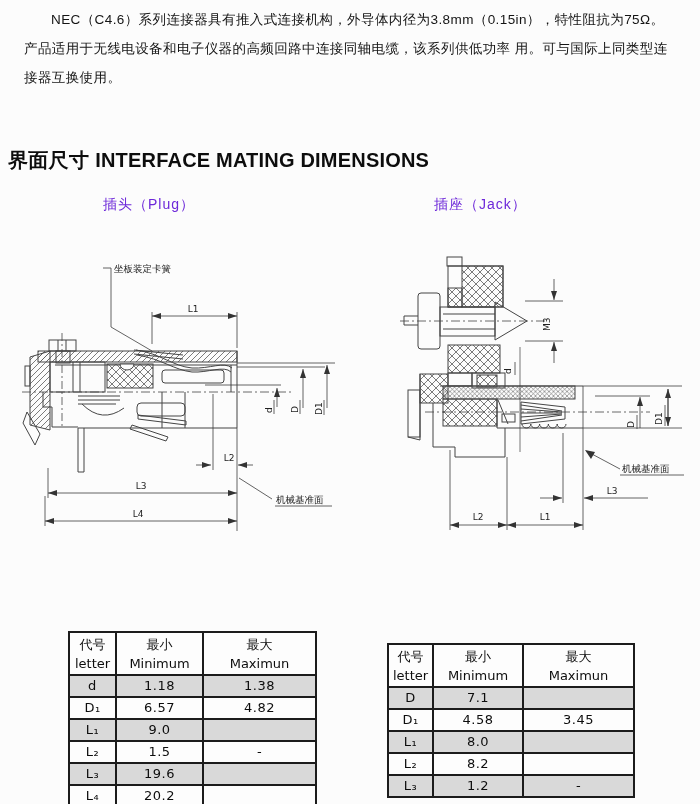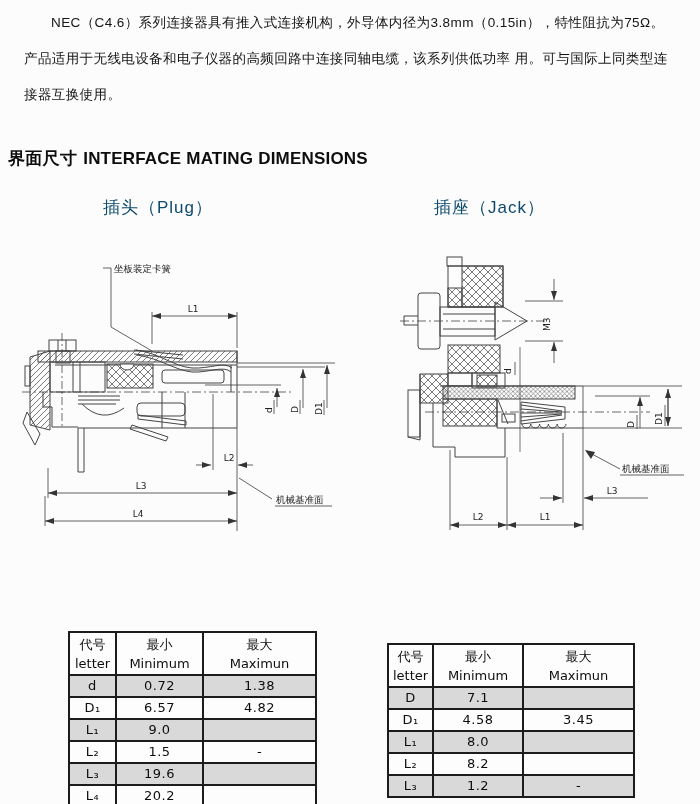--- a/index.html
+++ b/index.html
@@ -3,30 +3,30 @@
 <meta charset="utf-8">
 <style>
   html,body{margin:0;padding:0;background:#e8e8e8;}
   .page{
     position:relative;width:700px;height:804px;margin:0 auto;
     background:#fcfcfc;overflow:hidden;
     font-family:"Liberation Sans","DejaVu Sans",sans-serif;color:#111;
   }
   .intro{
     position:absolute;left:24px;top:5px;width:653px;margin:0;
-    font-size:13.5px;line-height:36px;letter-spacing:0.4px;
+    font-size:13.5px;line-height:29px;letter-spacing:0.4px;
     text-indent:2em;color:#141414;
   }
   .section-heading{
     position:absolute;left:8px;top:147px;margin:0;
-    font-size:17px;font-weight:bold;letter-spacing:0.3px;color:#0d0d0d;
+    font-size:20px;font-weight:bold;letter-spacing:0.3px;color:#0d0d0d;
   }
   .section-heading .en{margin-left:6px;letter-spacing:0.2px;}
   .sub-title{
-    position:absolute;top:196px;font-size:17px;color:#0c4a6e;letter-spacing:1px;
+    position:absolute;top:196px;font-size:14px;color:#6d28d9;letter-spacing:1px;
   }
   .sub-plug{left:103px;}
   .sub-jack{left:434px;}
   svg{position:absolute;}
   svg text{font-family:"DejaVu Sans","Liberation Sans",sans-serif;fill:#222;stroke:none;}
   .dim-table{
     position:absolute;border-collapse:collapse;table-layout:fixed;
     background:#fdfdfd;font-size:13px;color:#0d0d0d;text-align:center;
   }
   .dim-table th,.dim-table td{
@@ -237,21 +237,21 @@
           </th>
           <th>
             <div>最大</div>
             <div>Maximun</div>
           </th>
         </tr>
       </thead>
       <tbody>
         <tr>
           <td>d</td>
-          <td>0.72</td>
+          <td>1.18</td>
           <td>1.38</td>
         </tr>
         <tr>
           <td>D₁</td>
           <td>6.57</td>
           <td>4.82</td>
         </tr>
         <tr>
           <td>L₁</td>
           <td>9.0</td>

